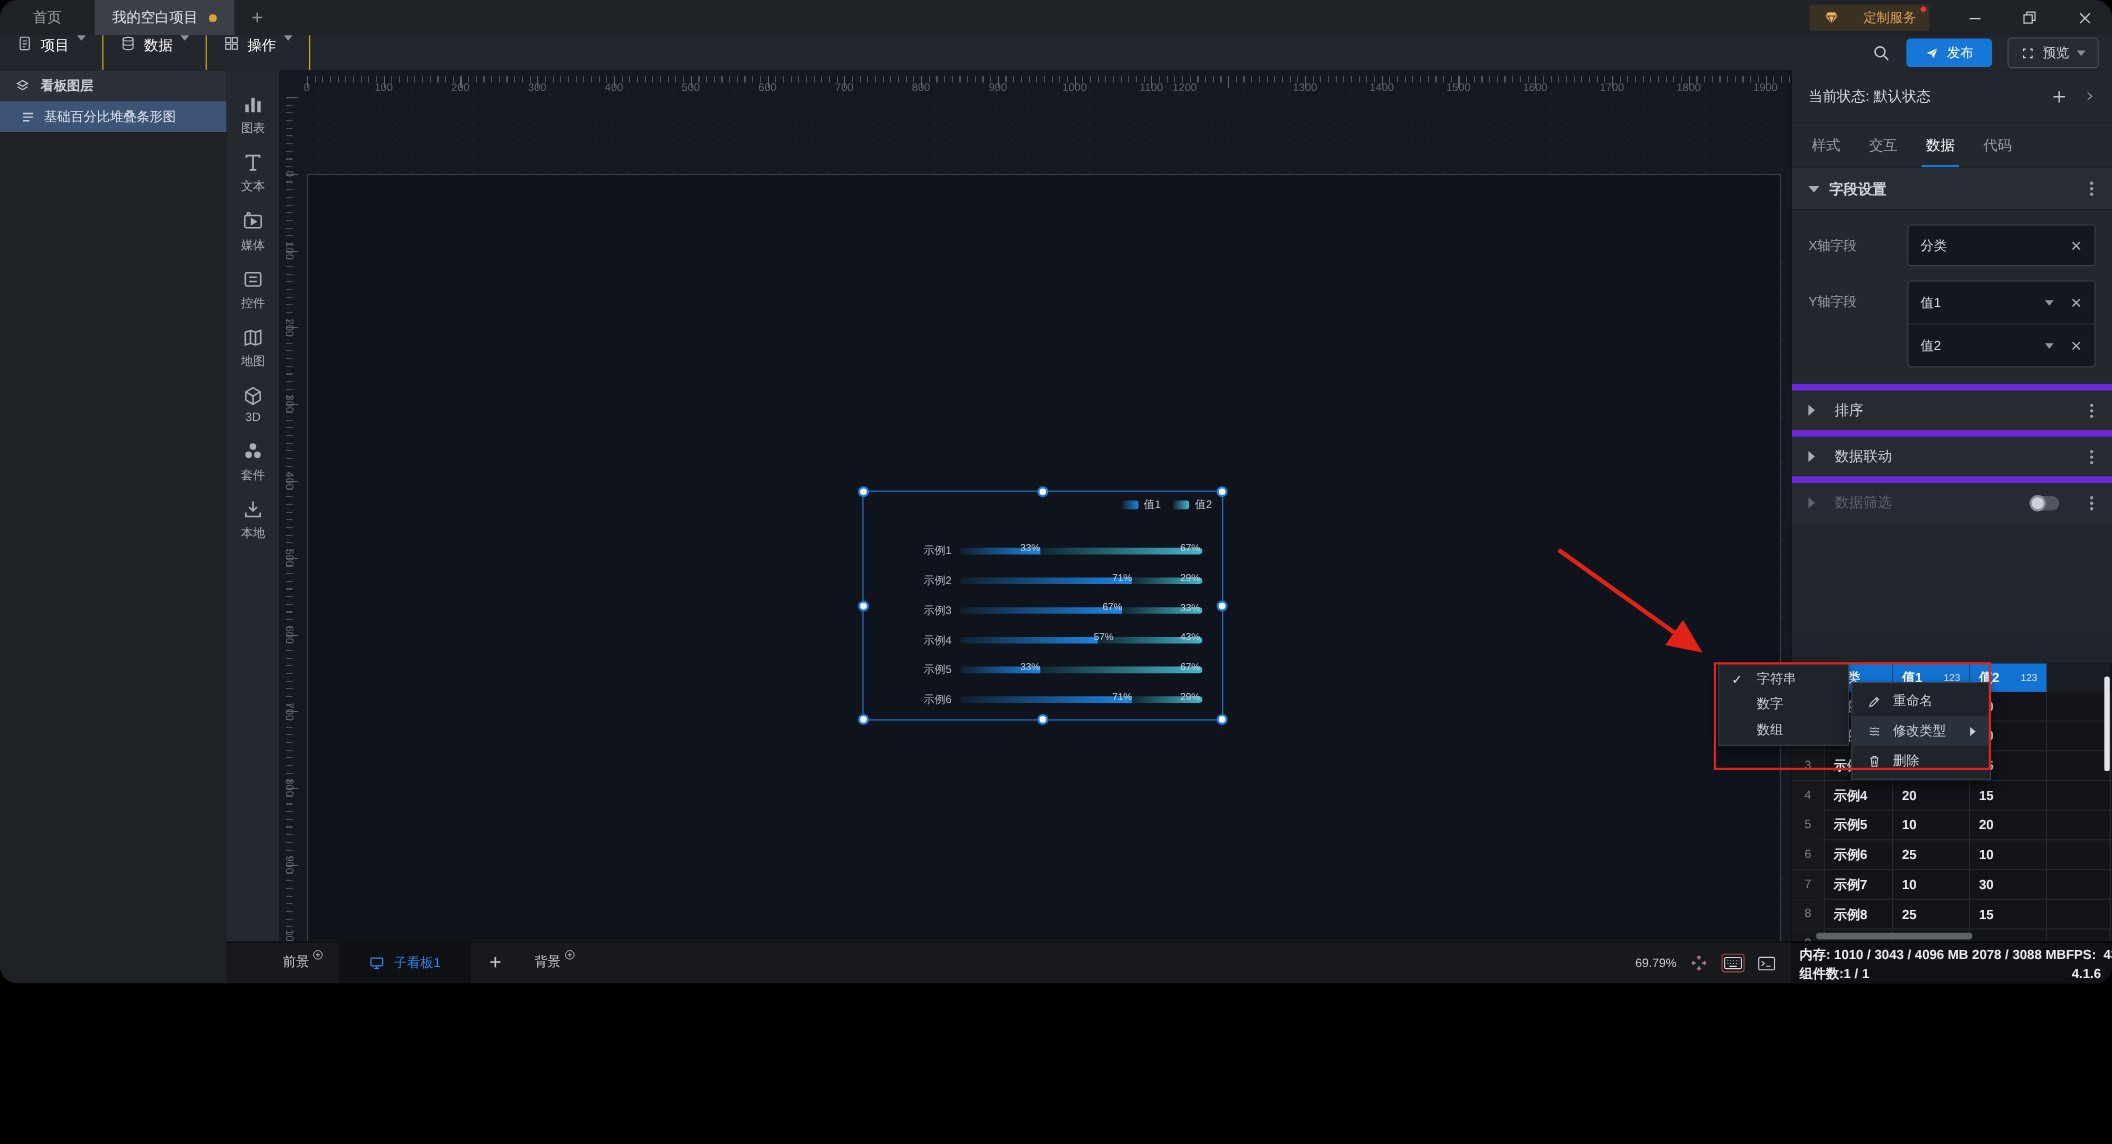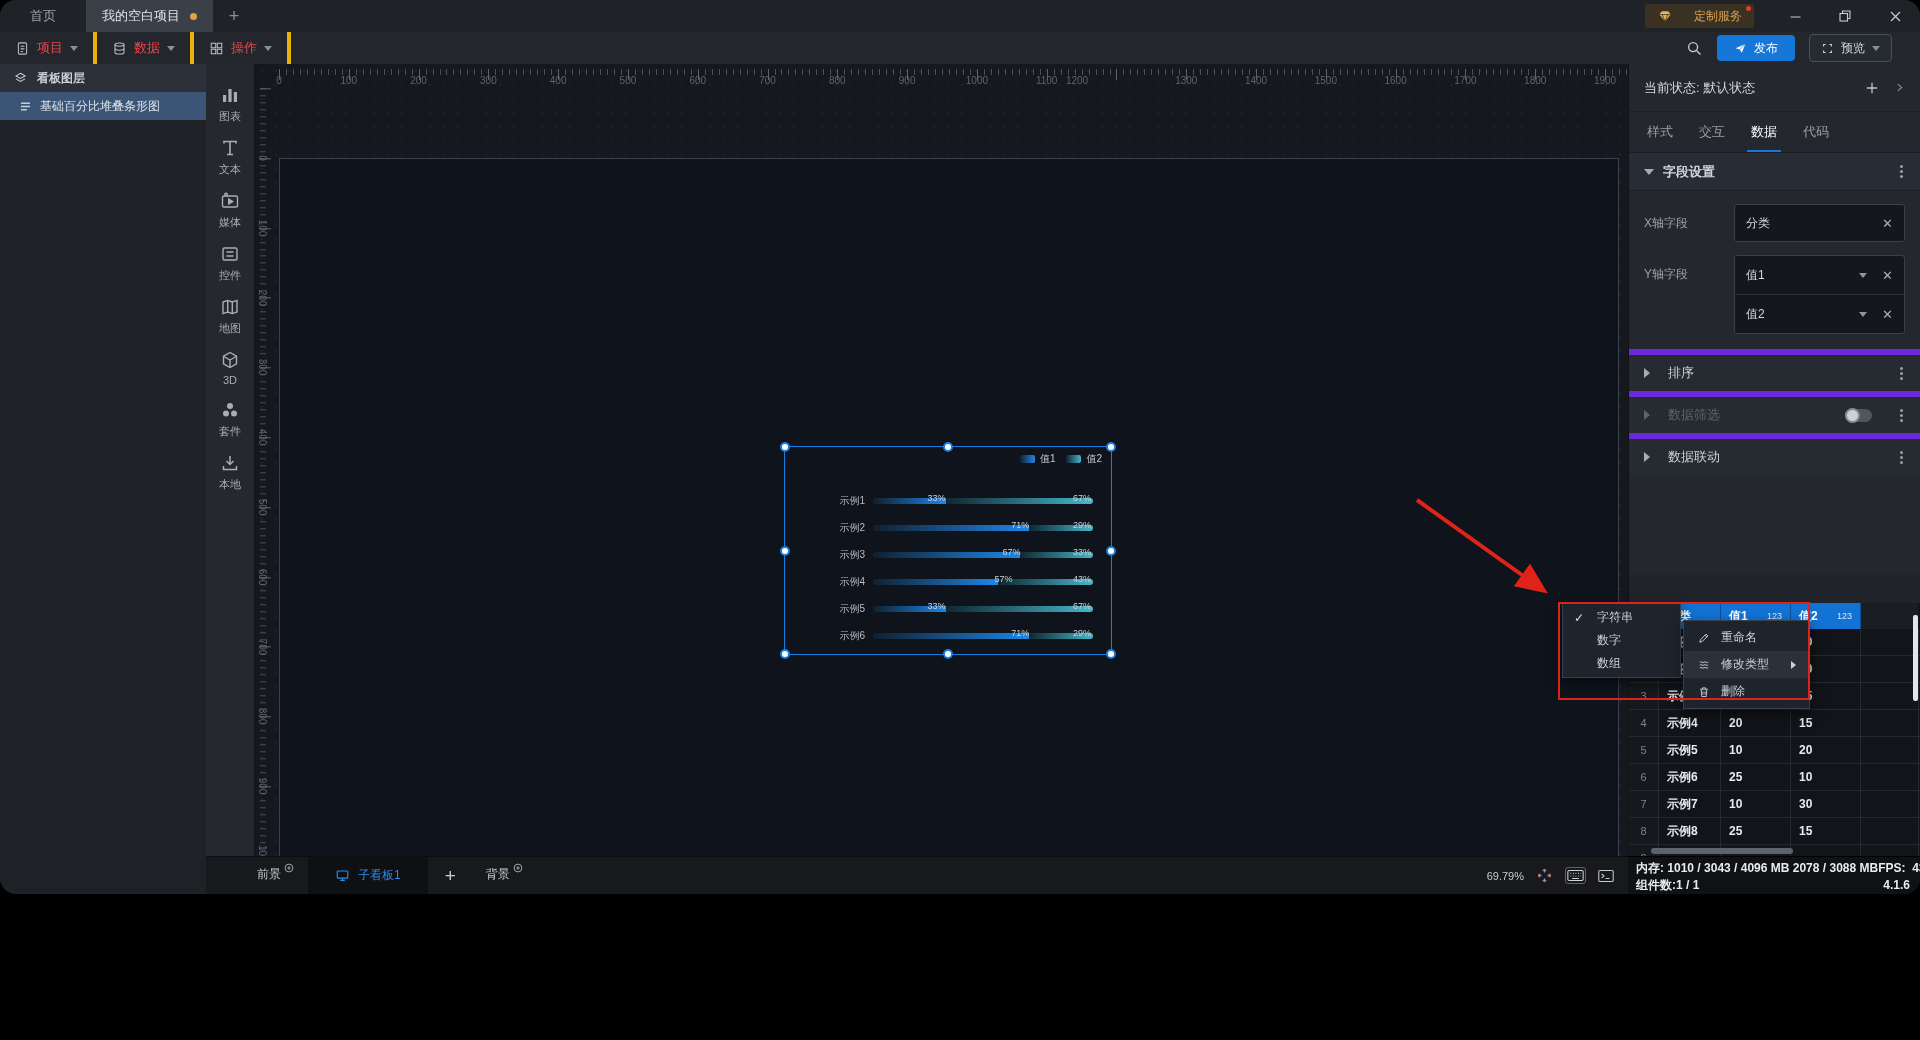--- a/index.html
+++ b/index.html
@@ -11,23 +11,23 @@
   .tab-home{width:86px;display:flex;align-items:center;justify-content:center;color:#9da3ab;font-size:13px}
   .tab-project{background:#3a3f48;color:#e0e4e9;display:flex;align-items:center;gap:10px;padding:0 16px;font-size:13px}
   .orange-dot{width:7px;height:7px;border-radius:50%;background:#e0a23c}
   .tab-add{width:42px;display:flex;align-items:center;justify-content:center;color:#8a9098;font-size:18px}
   .titlebar-right{margin-left:auto;display:flex;align-items:center}
   .cs-badge{height:24px;margin-right:16px;background:#3b3122;border-radius:3px;display:flex;align-items:center;gap:21px;padding:0 12px;color:#d9a45b;font-size:12px;position:relative}
   .cs-badge .reddot{position:absolute;top:2px;right:3px;width:5px;height:5px;border-radius:50%;background:#e03b30}
   .winbtn{width:50px;height:32px;display:flex;align-items:center;justify-content:center;color:#c8ccd2}
   
   .menubar{position:absolute;left:0;top:32px;right:0;height:32px;background:#23262c;border-bottom:1px solid #121418;display:flex;align-items:center}
-  .menu-item{display:flex;align-items:center;gap:7px;padding:0 15px;height:100%;color:#ef4444;font-size:13px;border-right:4px solid #eab308}
+  .menu-item{display:flex;align-items:flex-start;gap:7px;padding:0 15px;height:100%;color:#ffffff;font-size:13px;border-right:1px solid #eab308}
   .chev{width:0;height:0;border-left:4px solid transparent;border-right:4px solid transparent;border-top:5px solid #8a9098}
-  .menubar-right{margin-left:auto;display:flex;align-items:center;gap:14px;padding-right:28px}
+  .menubar-right{margin-left:auto;display:flex;align-items:center;gap:14px;padding-right:12px}
   .btn-publish{height:26px;background:#1677d9;border-radius:4px;color:#fff;font-size:12px;display:flex;align-items:center;gap:7px;padding:0 17px}
   .btn-preview{height:26px;background:#262a31;border:1px solid #4a505a;border-radius:4px;color:#d3d7dd;font-size:12px;display:flex;gap:7px;padding:0 11px;align-items:center}
   
   .layers{position:absolute;top:64px;left:0;width:206px;bottom:0;background:#1e2126;border-right:1px solid #121418}
   .layers-header{height:28px;background:#2c3038;display:flex;align-items:center;gap:9px;padding:0 13px;color:#ccd1d7;font-size:12px;font-weight:bold}
   .layer-item{height:28px;background:#3c5577;display:flex;align-items:center;gap:8px;padding:0 10px 0 19px;color:#dde2e8;font-size:12px}
   
   .toolbox{position:absolute;top:64px;left:206px;width:49px;bottom:38px;background:#25282e;border-right:1px solid #121418;display:flex;flex-direction:column;align-items:center;padding-top:14px;box-sizing:border-box}
   .tool-item{width:100%;display:flex;flex-direction:column;align-items:center;gap:4px;color:#a9aeb6;font-size:11px;padding:7px 0}
   
@@ -503,36 +503,36 @@
     <div id="insp-sections">
         <div class="collapse-row">
           <span class="caret-right"></span>
           <span>排序</span>
           <span class="kebab" style="margin-left: auto;">
             <i></i>
             <i></i>
             <i></i>
           </span>
         </div>
+        <div class="collapse-row">
+          <span class="caret-right"></span>
+          <span>数据联动</span>
+          <span class="kebab" style="margin-left: auto;">
+            <i></i>
+            <i></i>
+            <i></i>
+          </span>
+        </div>
         <div class="collapse-row disabled">
           <span class="caret-right"></span>
           <span>数据筛选</span>
           <span class="toggle">
             <span class="knob"></span>
           </span>
           <span class="kebab" style="margin-left: 8px;">
-            <i></i>
-            <i></i>
-            <i></i>
-          </span>
-        </div>
-        <div class="collapse-row">
-          <span class="caret-right"></span>
-          <span>数据联动</span>
-          <span class="kebab" style="margin-left: auto;">
             <i></i>
             <i></i>
             <i></i>
           </span>
         </div>
       </div>
 
     <div class="data-panel">
       <div class="dtable">
         <div class="th-row" id="thead">

